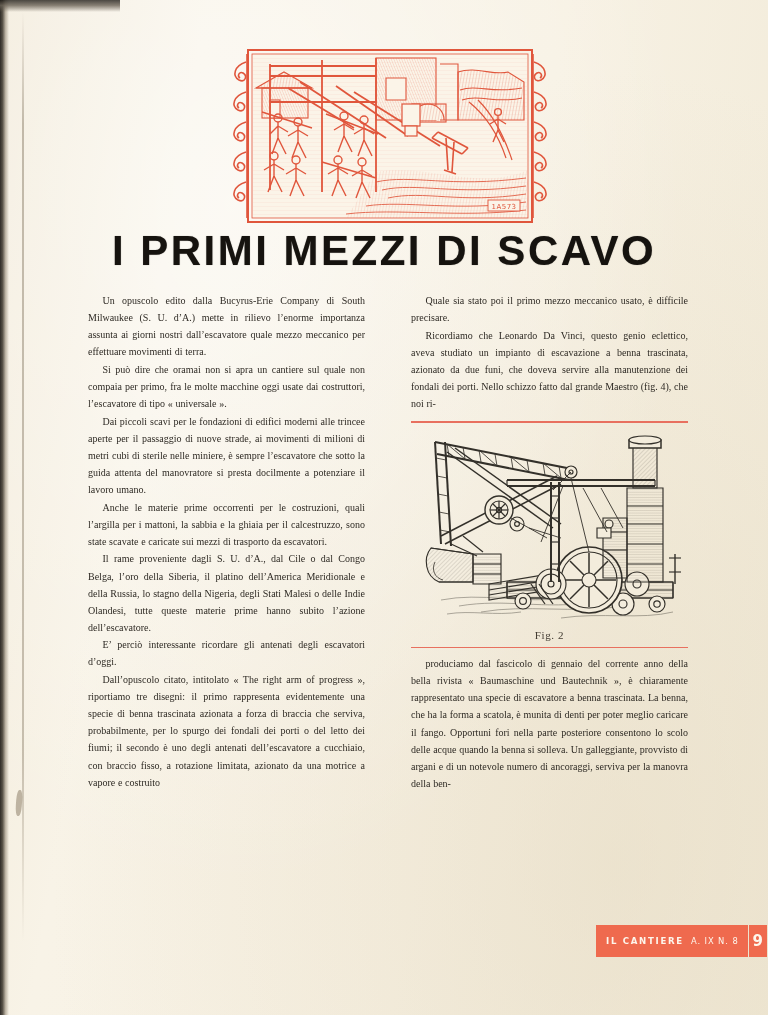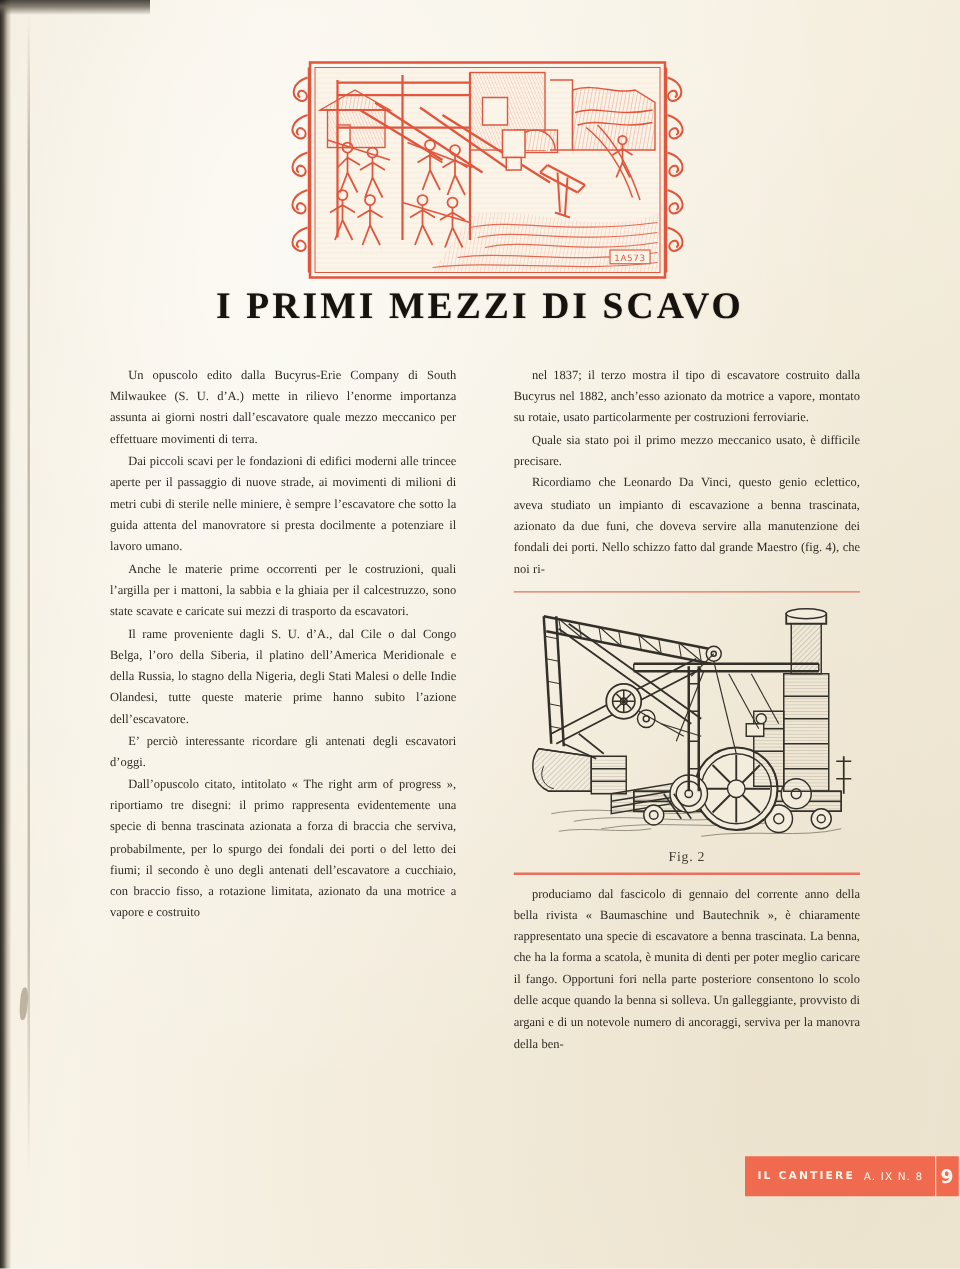--- a/index.html
+++ b/index.html
@@ -60,23 +60,23 @@
     left: 226px; top: 42px;
     width: 328px; height: 190px;
   }
   .header-art svg { display: block; width: 100%; height: 100%; }
 
   .masthead-title {
     position: absolute;
     left: 0; right: 0;
     top: 186px;
     text-align: center;
-    font-family: Liberation Serif, serif;
+    font-family: Liberation Sans, sans-serif;
     font-weight: bold;
-    font-size: 30px;
+    font-size: 42px;
     letter-spacing: 2.5px;
     color: #16130f;
     line-height: 1;
     text-shadow: 0 0 1px rgba(20,18,14,.4);
     margin-top: 44px;
   }
 
   
   .columns {
     position: absolute;
@@ -329,29 +329,29 @@
       </g>
     </svg>
   </div>
 
   <h1 class="masthead-title">I PRIMI MEZZI DI SCAVO</h1>
 
   <div class="columns">
 
     <div class="col col-left">
       <p>Un opuscolo edito dalla Bucyrus-Erie Company di South Milwaukee (S. U. d’A.) mette in rilievo l’enorme importanza assunta ai giorni nostri dall’escavatore quale mezzo meccanico per effettuare movimenti di terra.</p>
+      <p>Si può dire che oramai non si apra un cantiere sul quale non compaia per primo, fra le molte macchine oggi usate dai costruttori, l’escavatore di tipo « universale ».</p>
       <p>Dai piccoli scavi per le fondazioni di edifici moderni alle trincee aperte per il passaggio di nuove strade, ai movimenti di milioni di metri cubi di sterile nelle miniere, è sempre l’escavatore che sotto la guida attenta del manovratore si presta docilmente a potenziare il lavoro umano.</p>
       <p>Anche le materie prime occorrenti per le costruzioni, quali l’argilla per i mattoni, la sabbia e la ghiaia per il calcestruzzo, sono state scavate e caricate sui mezzi di trasporto da escavatori.</p>
       <p>Il rame proveniente dagli S. U. d’A., dal Cile o dal Congo Belga, l’oro della Siberia, il platino dell’America Meridionale e della Russia, lo stagno della Nigeria, degli Stati Malesi o delle Indie Olandesi, tutte queste materie prime hanno subito l’azione dell’escavatore.</p>
       <p>E’ perciò interessante ricordare gli antenati degli escavatori d’oggi.</p>
       <p>Dall’opuscolo citato, intitolato « The right arm of progress », riportiamo tre disegni: il primo rappresenta evidentemente una specie di benna trascinata azionata a forza di braccia che serviva, probabilmente, per lo spurgo dei fondali dei porti o del letto dei fiumi; il secondo è uno degli antenati dell’escavatore a cucchiaio, con braccio fisso, a rotazione limitata, azionato da una motrice a vapore e costruito</p>
     </div>
 
     <div class="col col-right">
-      <p>nel 1837; il terzo mostra il tipo di escavatore costruito dalla Bucyrus nel 1882, anch’esso azionato da motrice a vapore, montato su rotaie, usato particolarmente per costruzioni ferroviarie.</p>
       <p>Quale sia stato poi il primo mezzo meccanico usato, è difficile precisare.</p>
       <p>Ricordiamo che Leonardo Da Vinci, questo genio eclettico, aveva studiato un impianto di escavazione a benna trascinata, azionato da due funi, che doveva servire alla manutenzione dei fondali dei porti. Nello schizzo fatto dal grande Maestro (fig. 4), che noi ri-</p>
 
       <div class="figure-block">
         <div class="rule top"></div>
 
         <div class="figure-art">
           <svg viewBox="0 0 277 196" xmlns="http://www.w3.org/2000/svg">
             <defs>
               <pattern id="eh1" width="3" height="3" patternUnits="userSpaceOnUse" patternTransform="rotate(45)">

